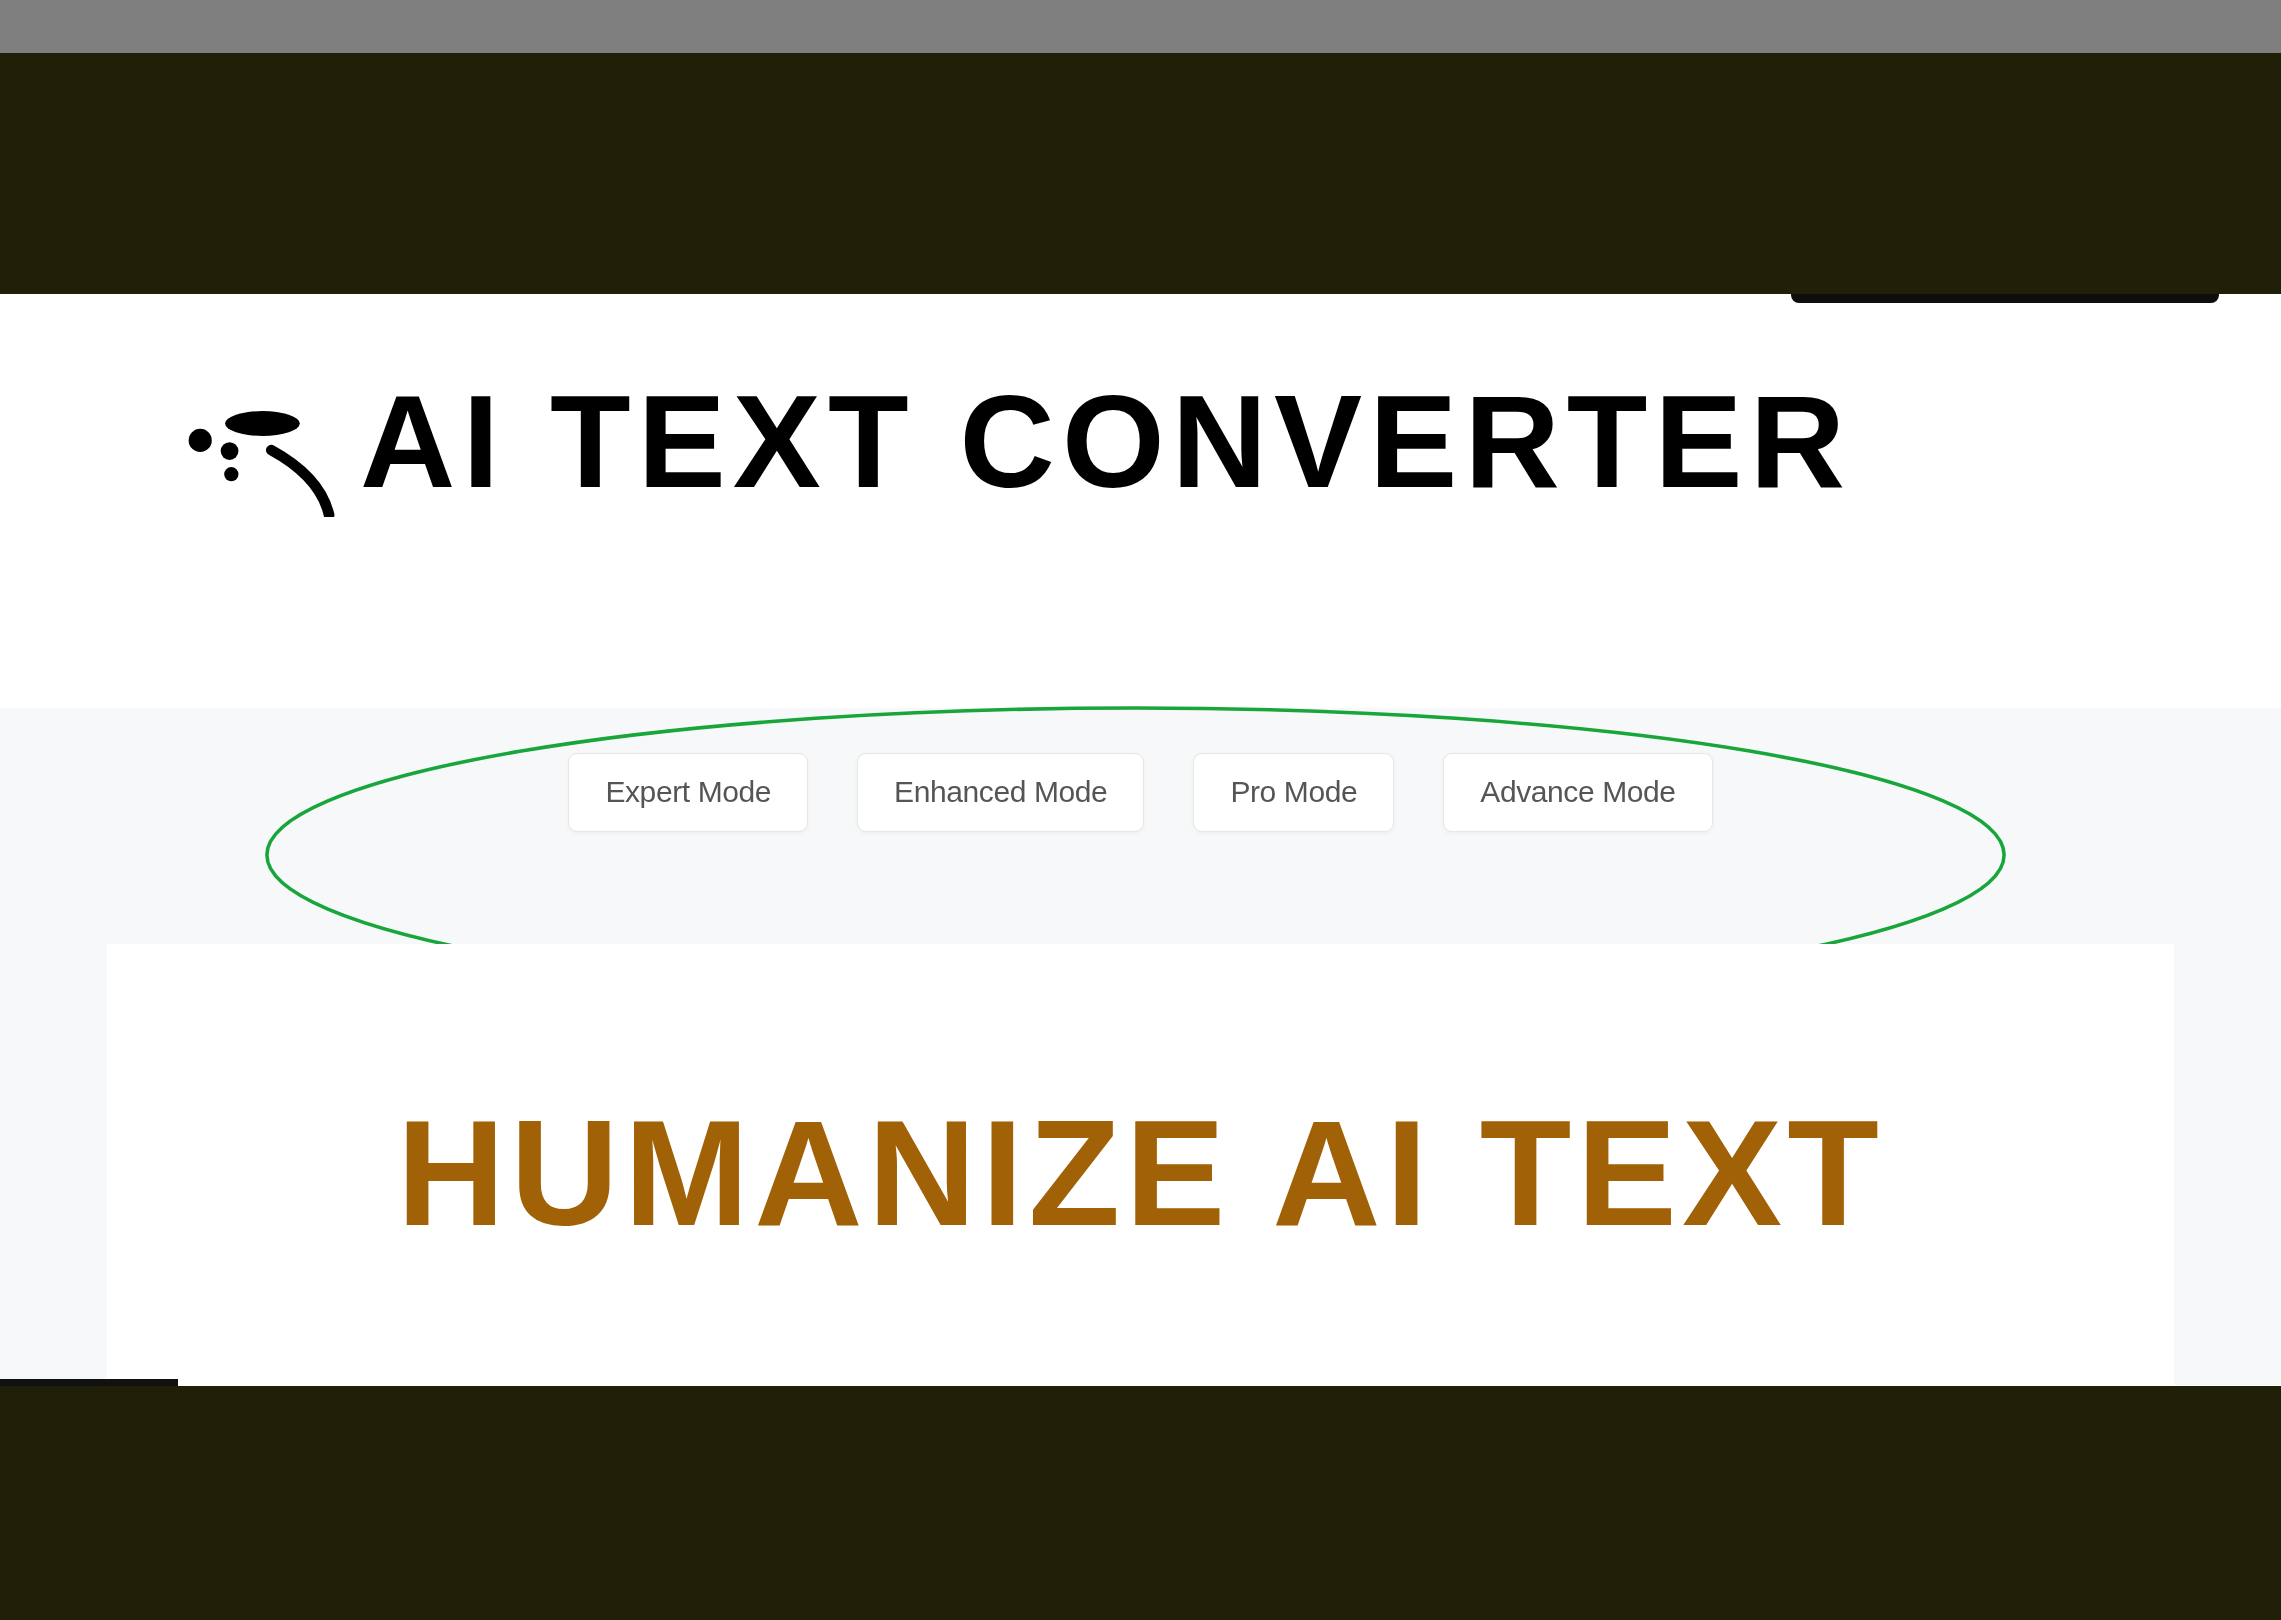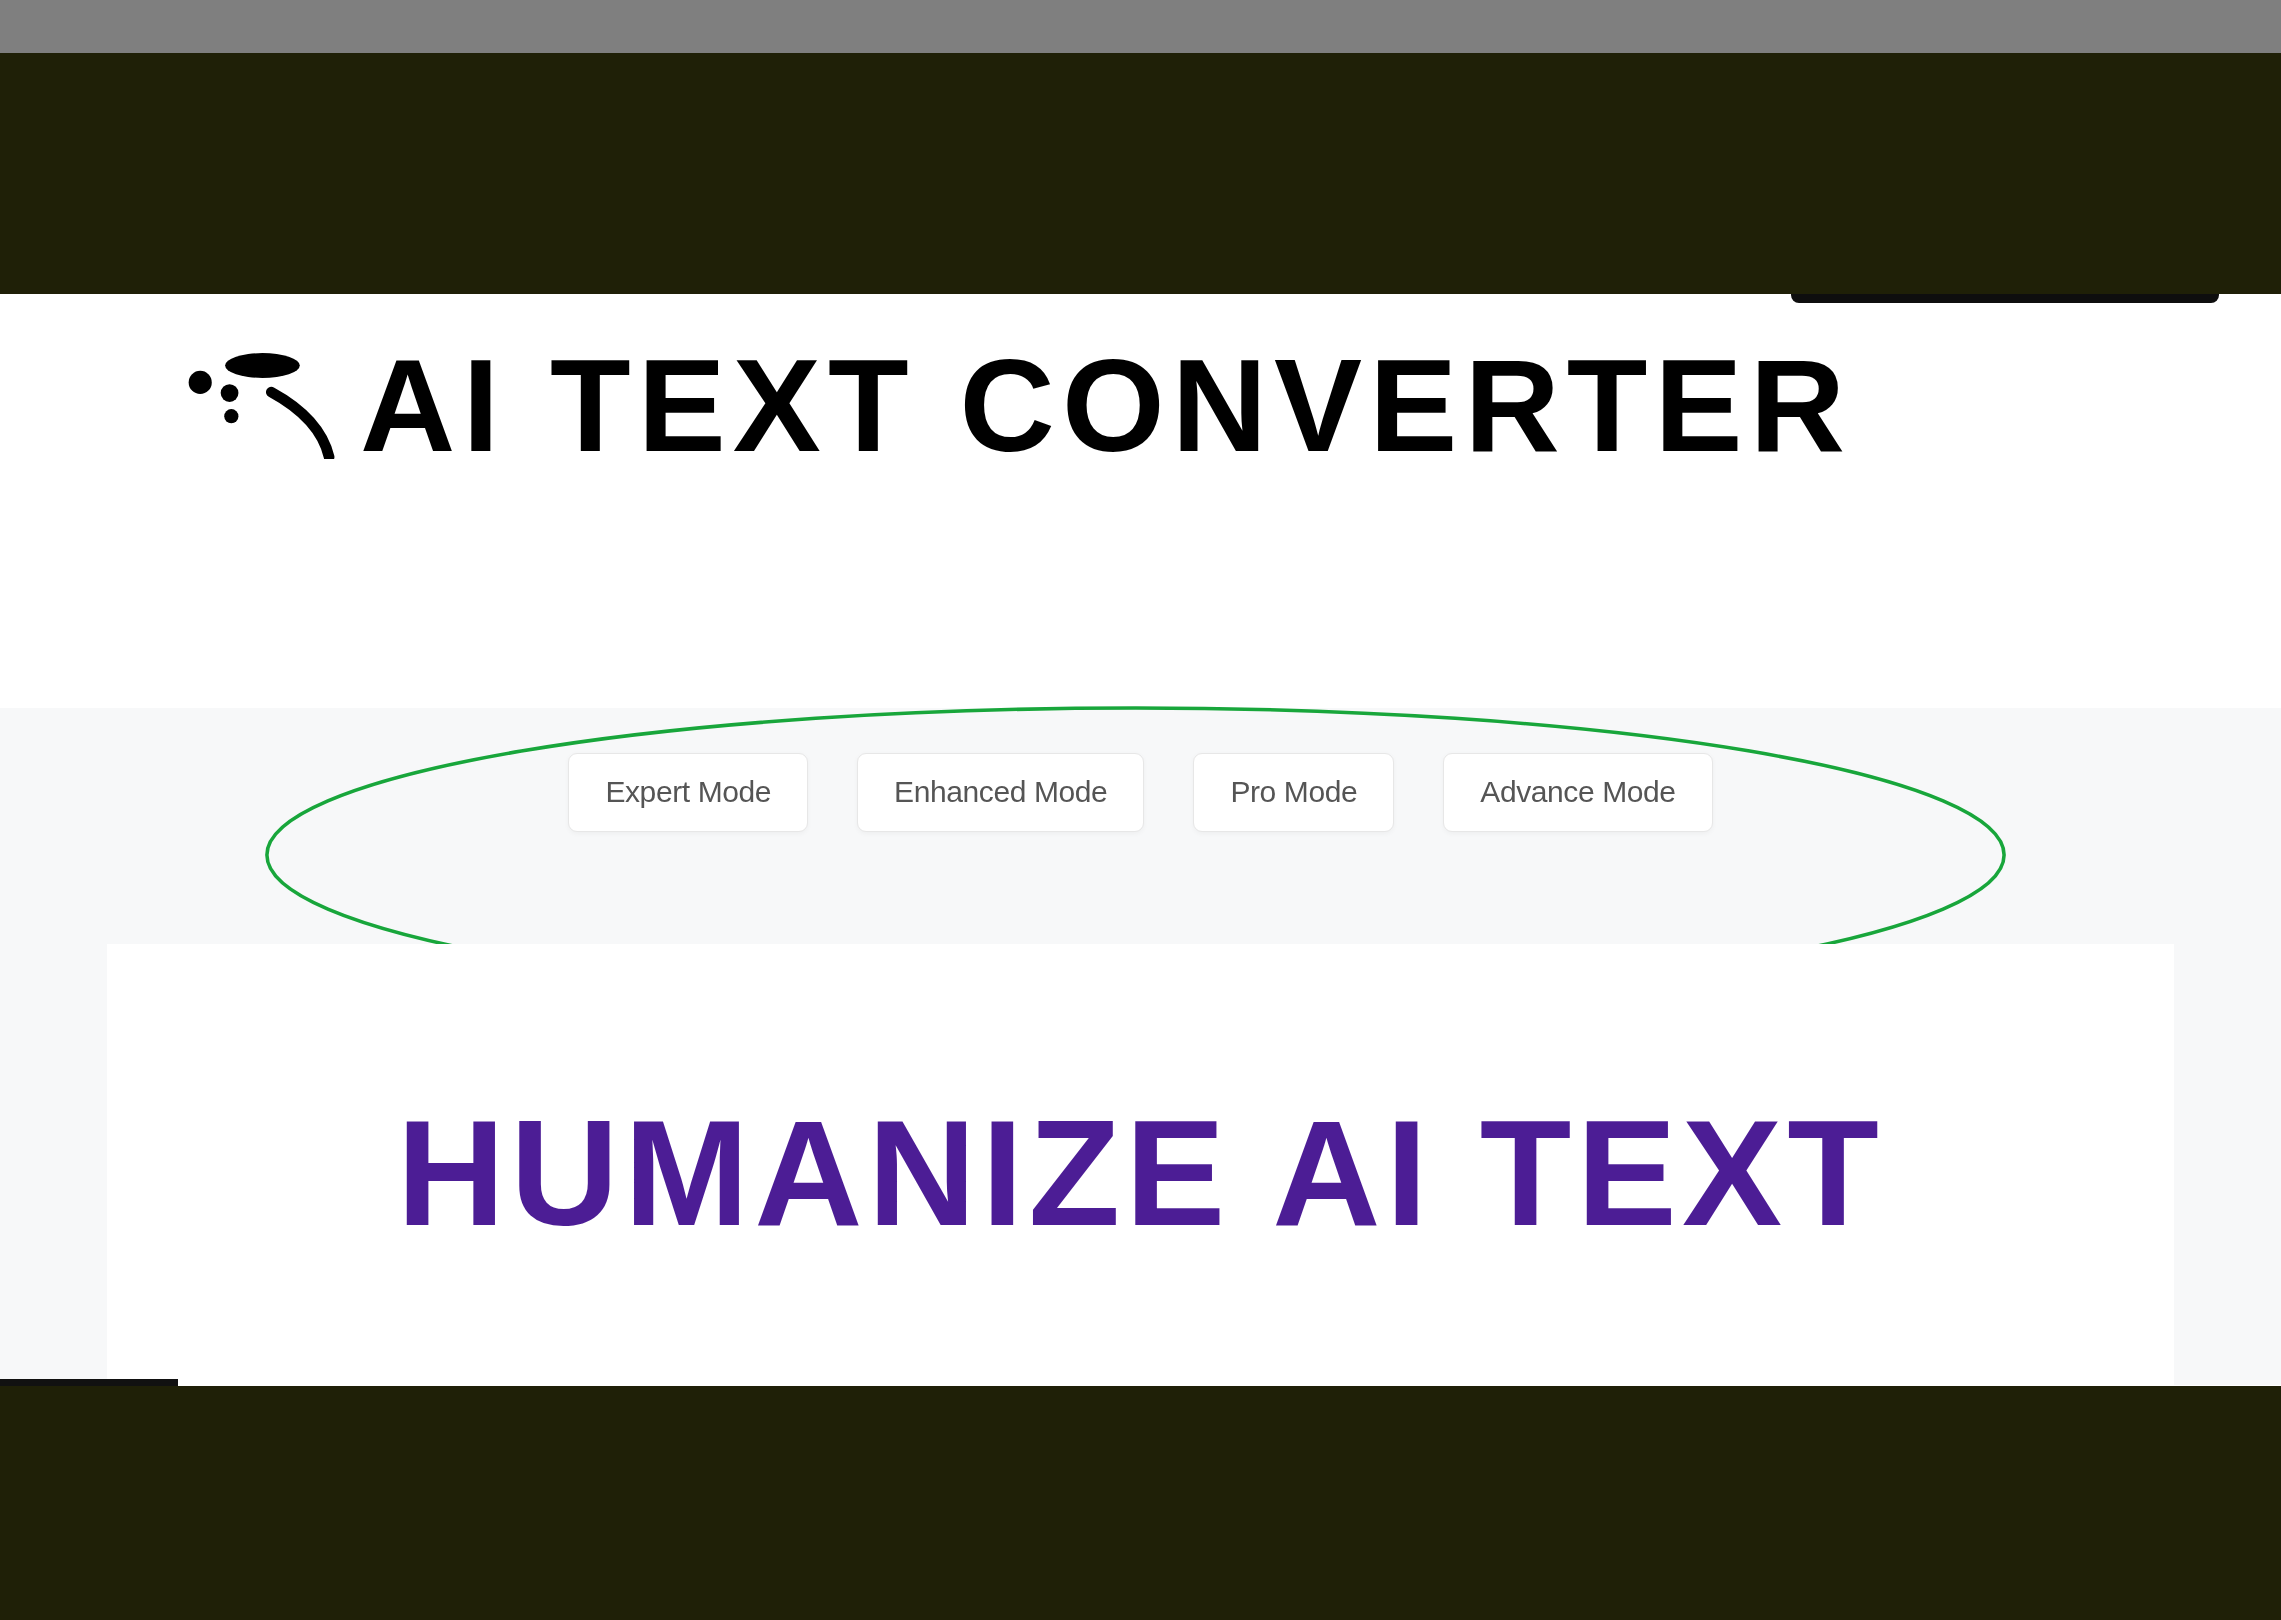--- a/index.html
+++ b/index.html
@@ -24,21 +24,21 @@
     
     .site {
       position: absolute; left: 0; top: 294px; width: 2281px; height: 1092px;
       background: #ffffff;
       overflow: hidden;
     }
 
     
     .header {
       position: absolute; left: 178px; top: 0; width: 2005px; height: 223px;
-      display: flex; align-items: center; gap: 22px;
+      display: flex; align-items: flex-end; gap: 22px;
     }
     .logo-icon { width: 160px; height: 107px; }
     .brand {
       font-family: "Arial Black", Impact, sans-serif;
       font-weight: 900;
       font-size: 132px;
       letter-spacing: 7.1px;
       color: #000;
       white-space: nowrap;
     }
@@ -83,21 +83,21 @@
       pointer-events: none;
     }
 
     
     .hero {
       position: absolute; left: 107px; top: 236px; width: 2067px; height: 441px;
       background: #ffffff;
     }
     .hero-head {
       position: absolute; left: 0; right: 0; top: 143px; text-align: center;
-      color: #4c1d95;
+      color: #a16207;
       font-family: "Segoe UI", Arial, sans-serif;
       font-weight: 700;
       font-size: 150px;
       letter-spacing: 5.3px;
     }
 
     
     .corner-chip {
       position: absolute; left: 0; bottom: 0; width: 178px; height: 7.1px; background: #111;
     }

